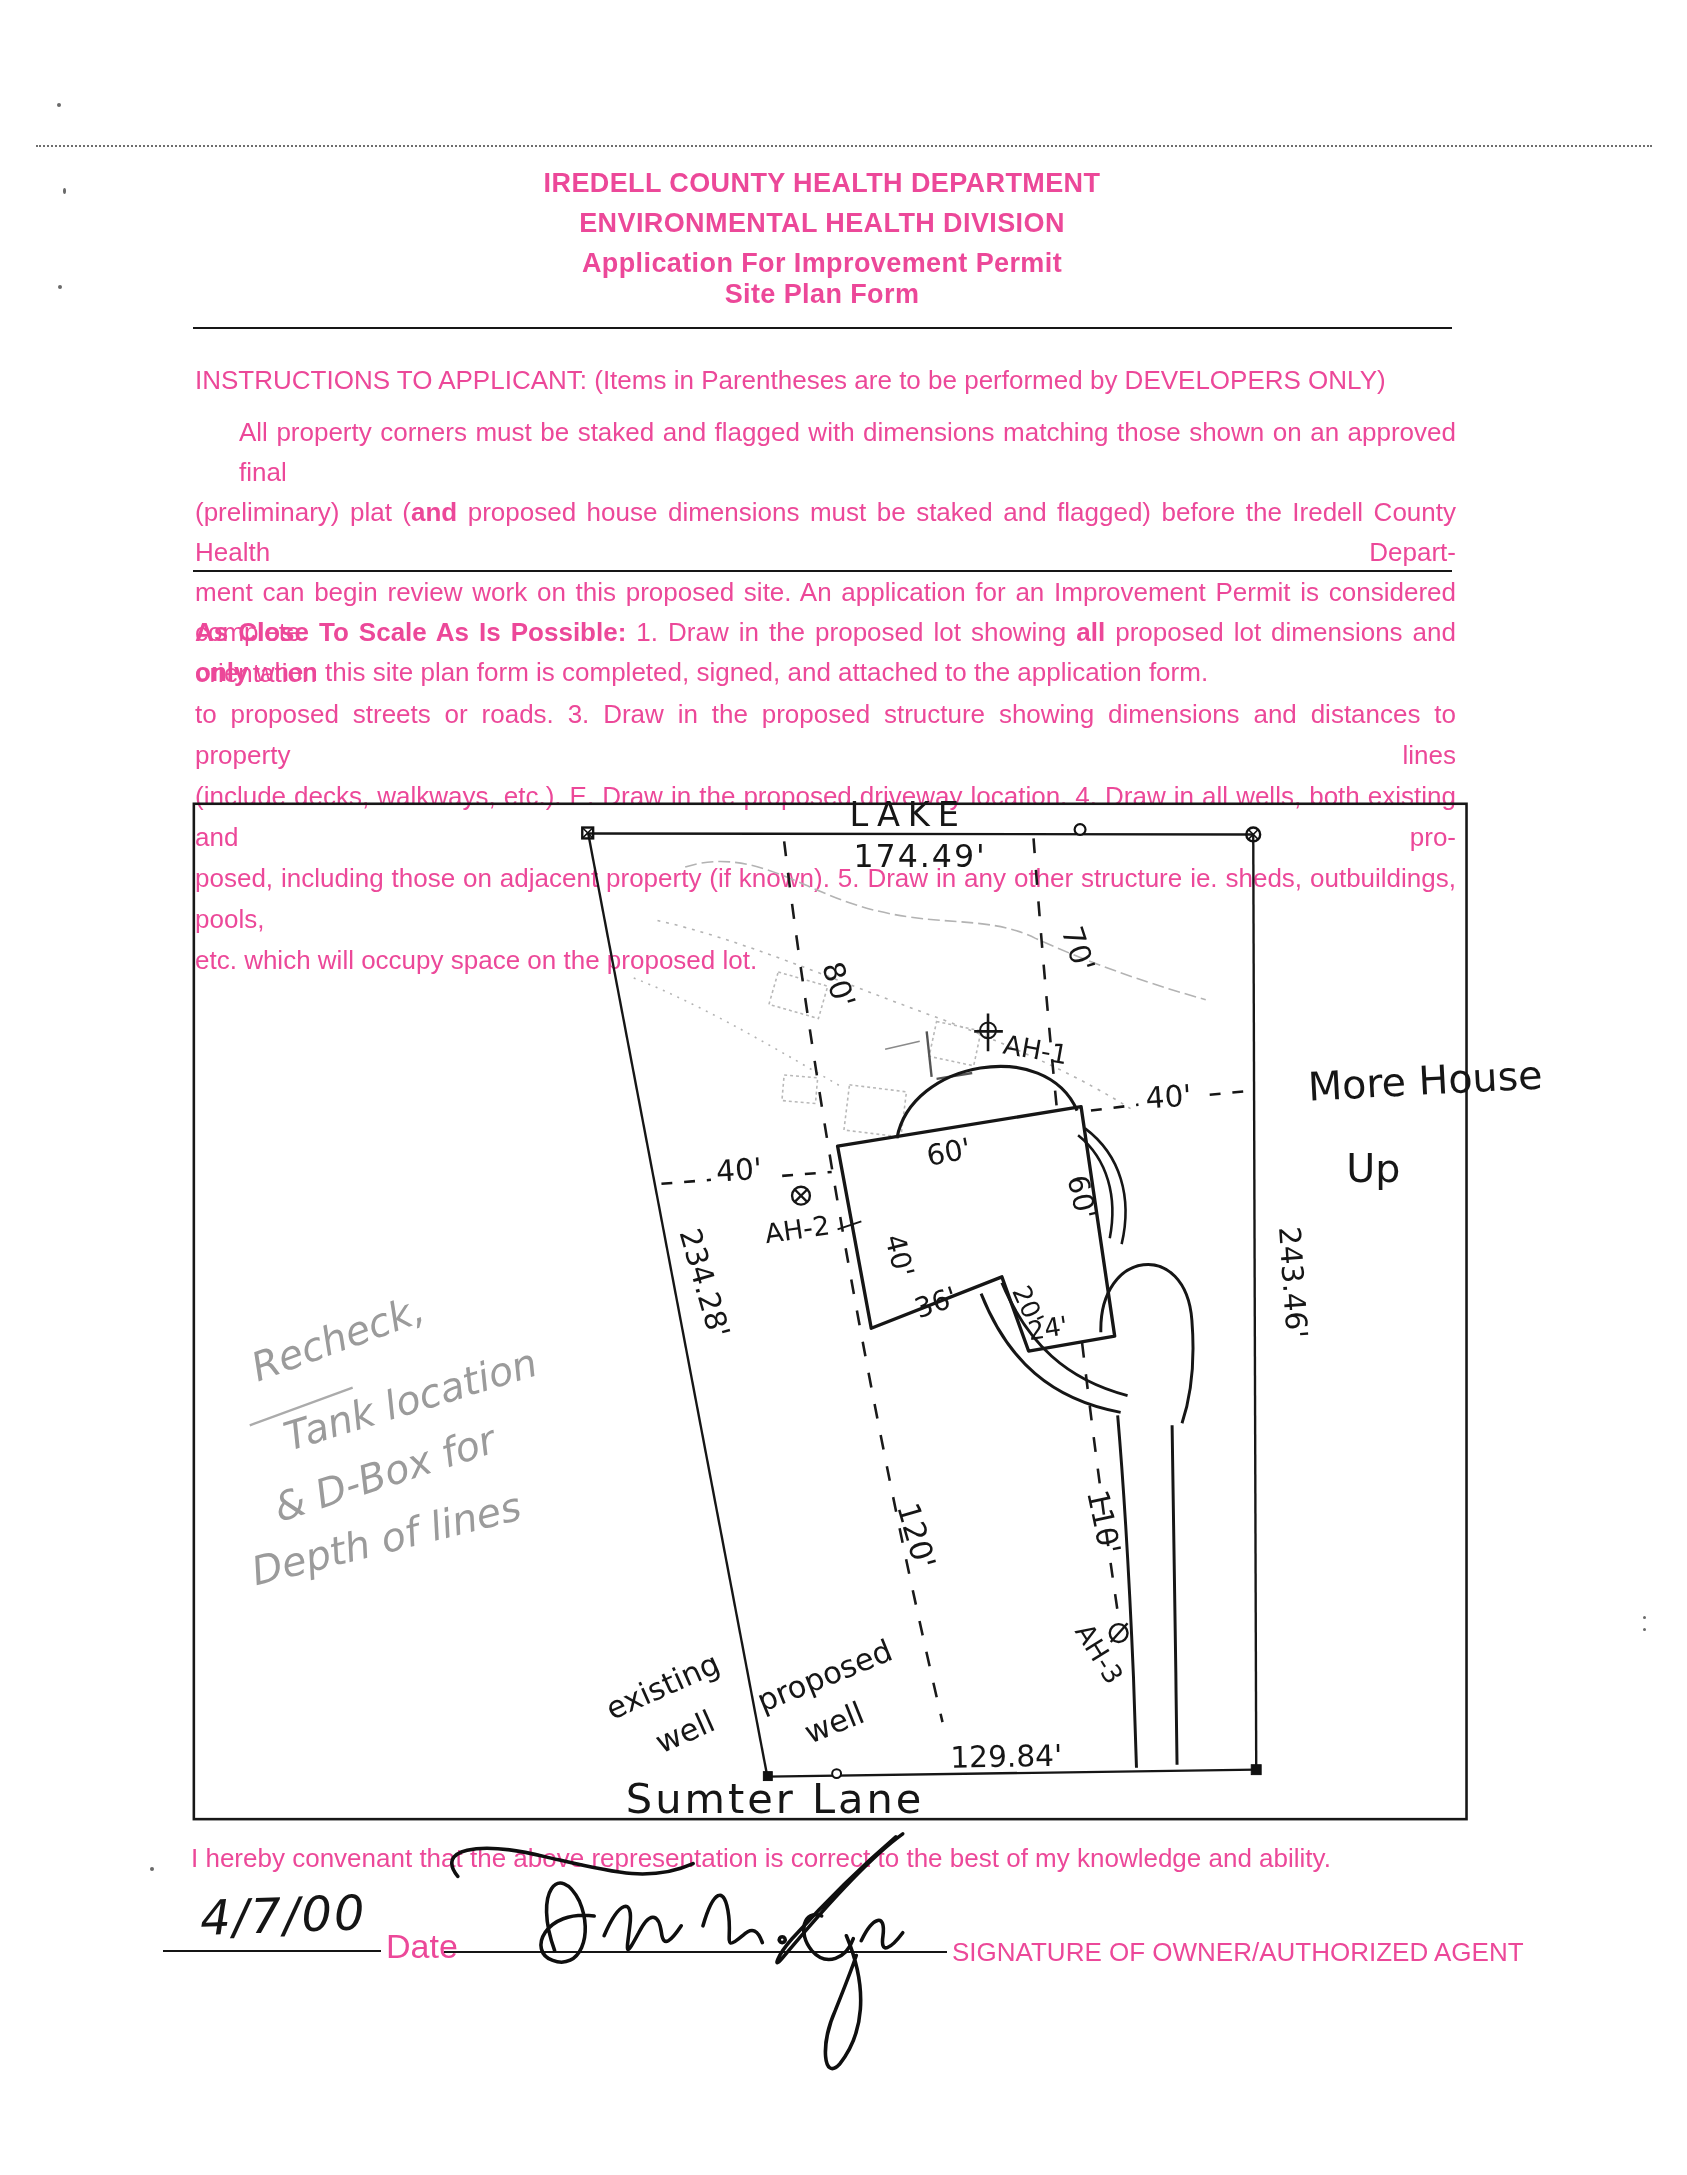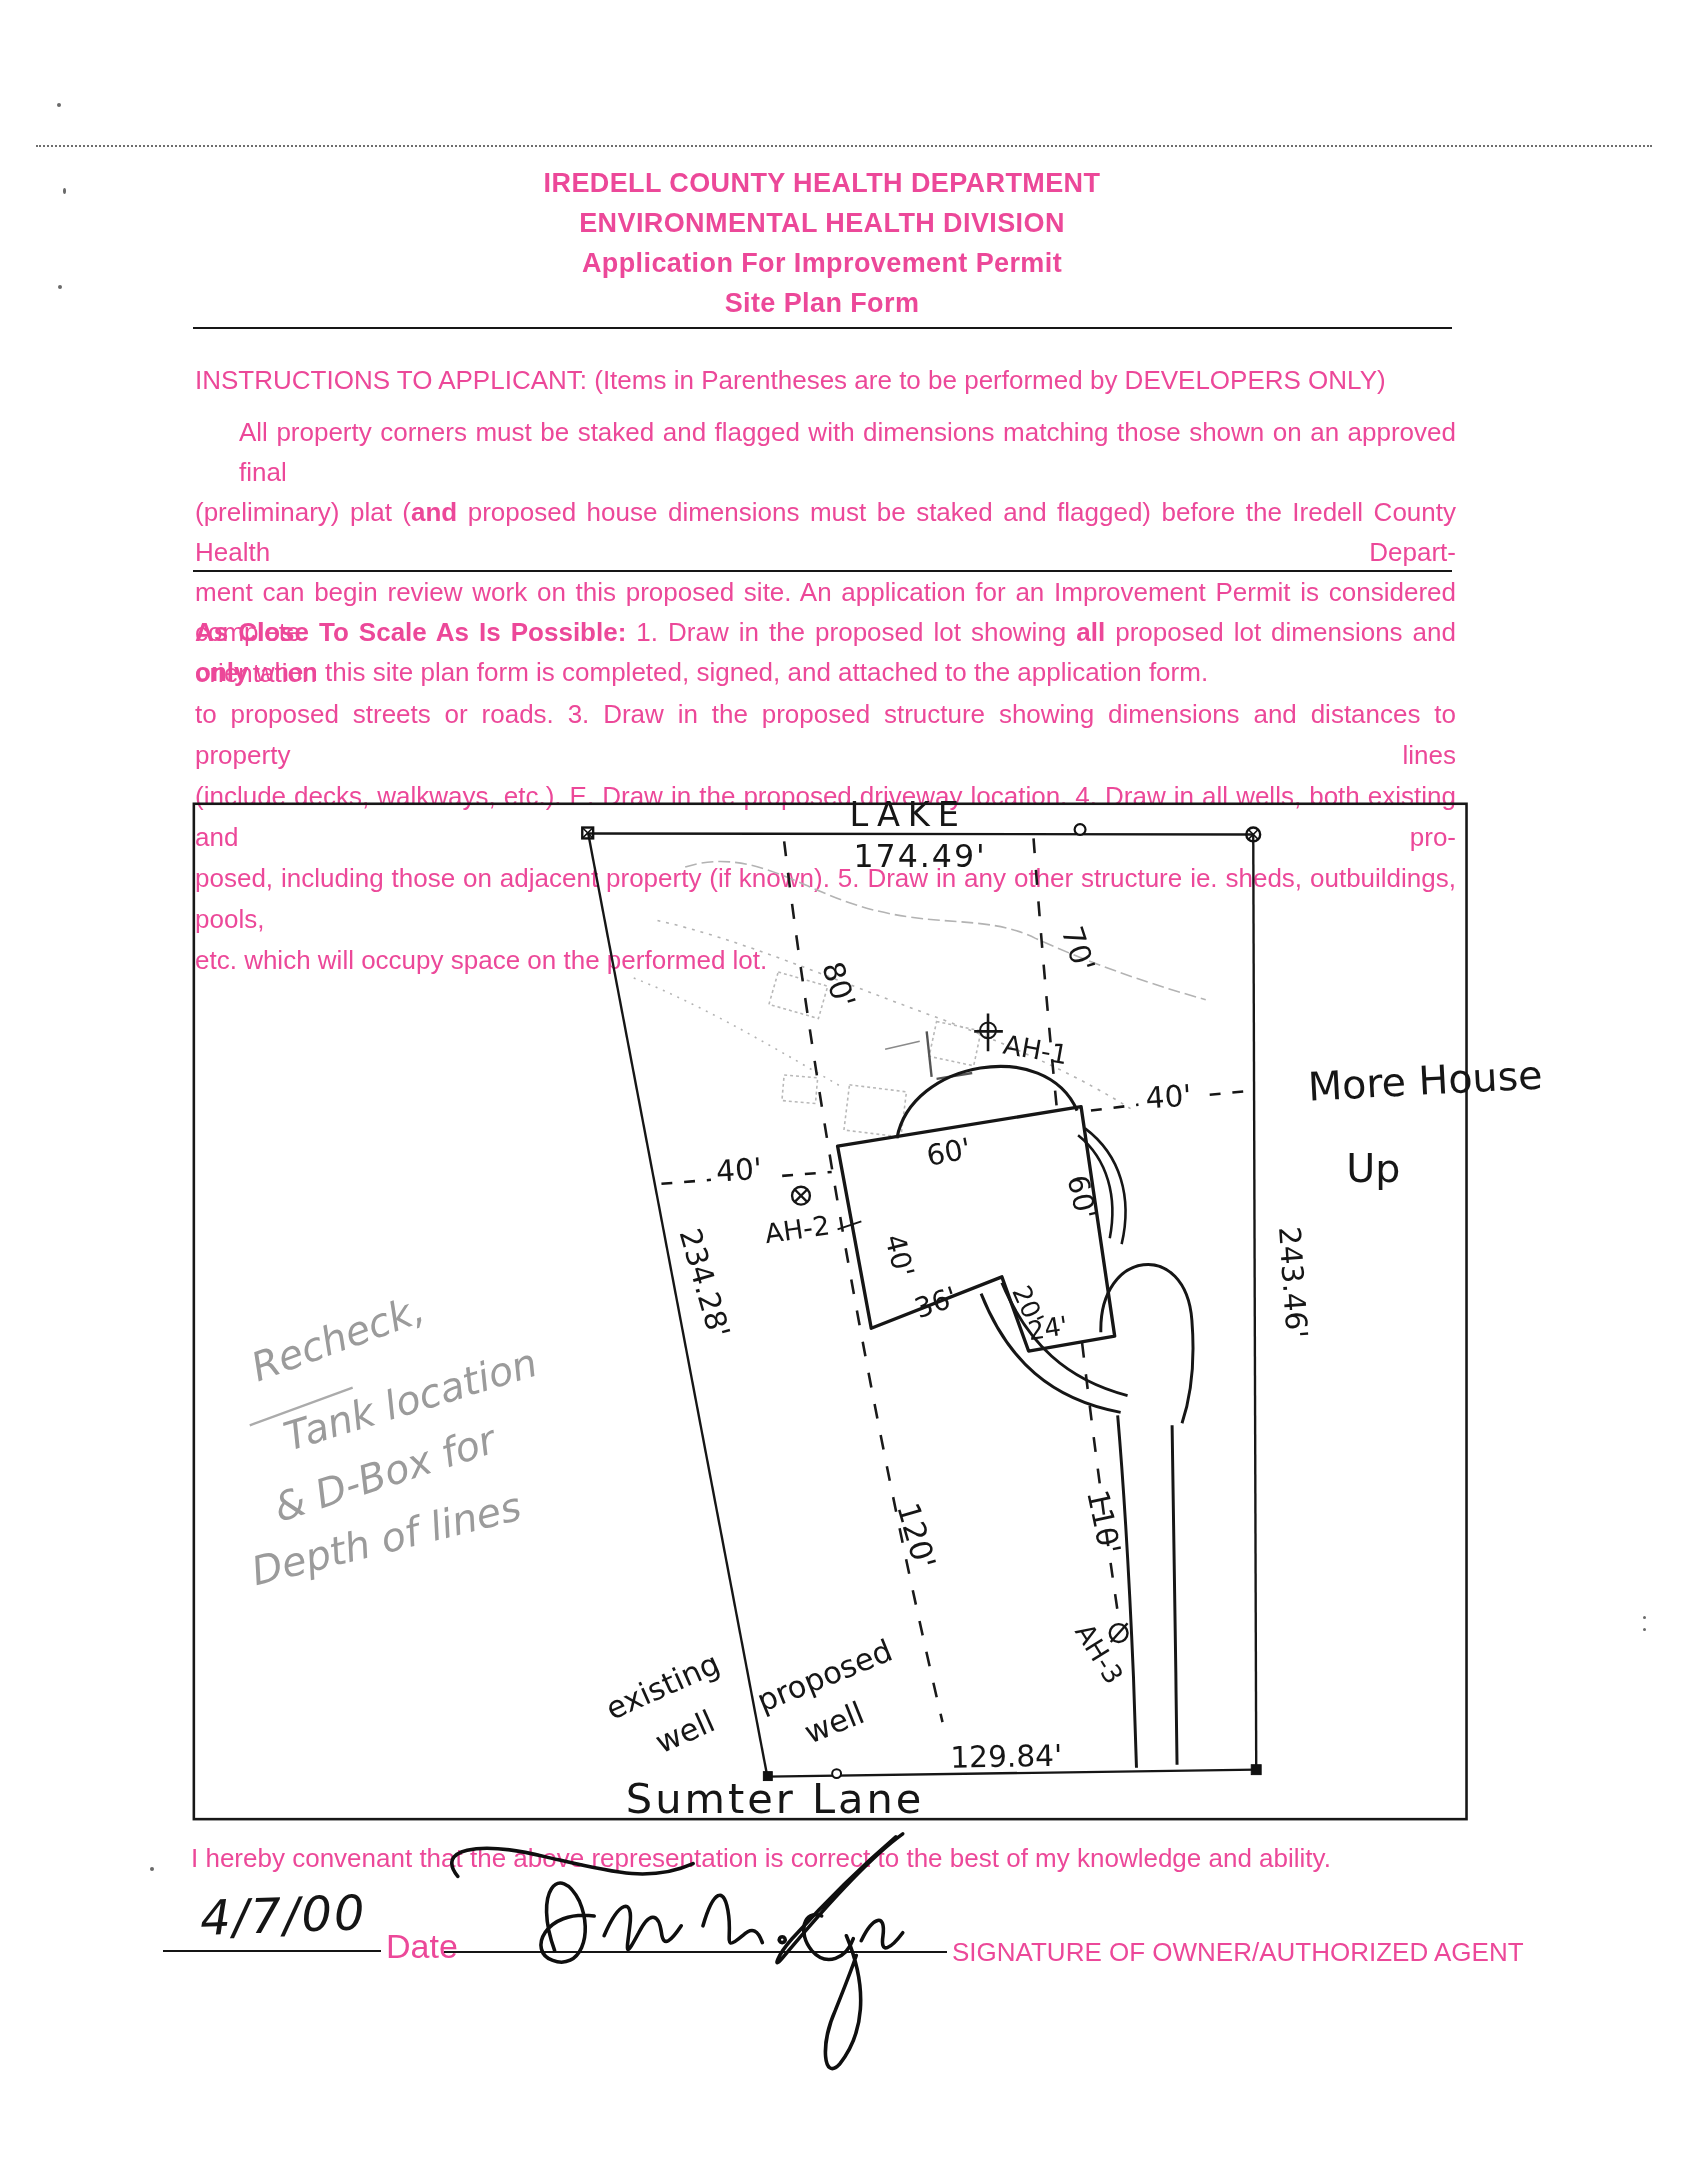--- a/index.html
+++ b/index.html
@@ -30,42 +30,42 @@
 <div class="abs speck" style="left:63px;top:188px;width:3px;height:6px;"></div>
 <div class="abs speck" style="left:58px;top:285px;width:4px;height:4px;"></div>
 <div class="abs speck" style="left:150px;top:1867px;width:4px;height:4px;"></div>
 <div class="abs speck" style="left:1643px;top:1616px;width:3px;height:3px;"></div>
 <div class="abs speck" style="left:1643px;top:1628px;width:3px;height:3px;"></div>
 
 <div class="abs printed" style="left:192px;top:168px;width:1260px;">
   <div class="hdr">IREDELL COUNTY HEALTH DEPARTMENT</div>
   <div class="hdr" style="margin-top:9px;">ENVIRONMENTAL HEALTH DIVISION</div>
   <div class="hdr" style="margin-top:9px;">Application For Improvement Permit</div>
-  <div class="hdr" style="margin-top:9px;">Site Plan Form</div>
+  <div class="hdr" style="">Site Plan Form</div>
 </div>
 
 <div class="abs rule" style="left:193px;top:327px;width:1259px;"></div>
 
 <div class="abs printed bodytext" style="left:195px;top:360px;width:1277px;">INSTRUCTIONS TO APPLICANT: (Items in Parentheses are to be performed by DEVELOPERS ONLY)</div>
 
 <div class="abs printed bodytext" style="left:195px;top:412px;width:1261px;">
   <div class="para-line indent"><span>All property corners must be staked and flagged with dimensions matching those shown on an approved final</span></div>
   <div class="para-line"><span>(preliminary) plat (</span><b>and</b><span> proposed house dimensions must be staked and flagged) before the Iredell County Health Depart-</span></div>
   <div class="para-line"><span>ment can begin review work on this proposed site. An application for an Improvement Permit is considered complete</span></div>
   <div class="para-line last"><b>only</b><span> when this site plan form is completed, signed, and attached to the application form.</span></div>
 </div>
 
 <div class="abs rule" style="left:193px;top:570px;width:1259px;"></div>
 
 <div class="abs printed bodytext" style="left:195px;top:612px;width:1261px;line-height:41px;">
   <div class="para-line"><b>As Close To Scale As Is Possible:</b><span> 1. Draw in the proposed lot showing </span><b>all</b><span> proposed lot dimensions and orientation</span></div>
   <div class="para-line"><span>to proposed streets or roads. 3. Draw in the proposed structure showing dimensions and distances to property lines</span></div>
   <div class="para-line"><span>(include decks, walkways, etc.). E. Draw in the proposed driveway location. 4. Draw in all wells, both existing and pro-</span></div>
   <div class="para-line"><span>posed, including those on adjacent property (if known). 5. Draw in any other structure ie. sheds, outbuildings, pools,</span></div>
-  <div class="para-line last"><span>etc. which will occupy space on the performed lot.</span></div>
+  <div class="para-line last"><span>etc. which will occupy space on the proposed lot.</span></div>
 </div>
 
 <svg class="abs" style="left:192px;top:782px;" width="1406" height="1051" viewBox="0 0 1420 1062">
 
   <rect x="1.5" y="22" width="1286" height="1026" fill="none" stroke="#171717" stroke-width="2.6"></rect>
 
   <g fill="none" stroke="#b3b3b3" stroke-width="1.6">
     <path d="M 498,86 C 560,66 610,104 664,122 C 745,150 800,132 852,158 C 918,188 975,206 1024,220" stroke-dasharray="12 5"></path>
     <path d="M 470,140 C 552,158 648,200 758,240 C 842,272 900,300 948,330" stroke-dasharray="3 6"></path>
     <path d="M 446,198 C 522,228 600,276 656,308" stroke-dasharray="2 6"></path>

